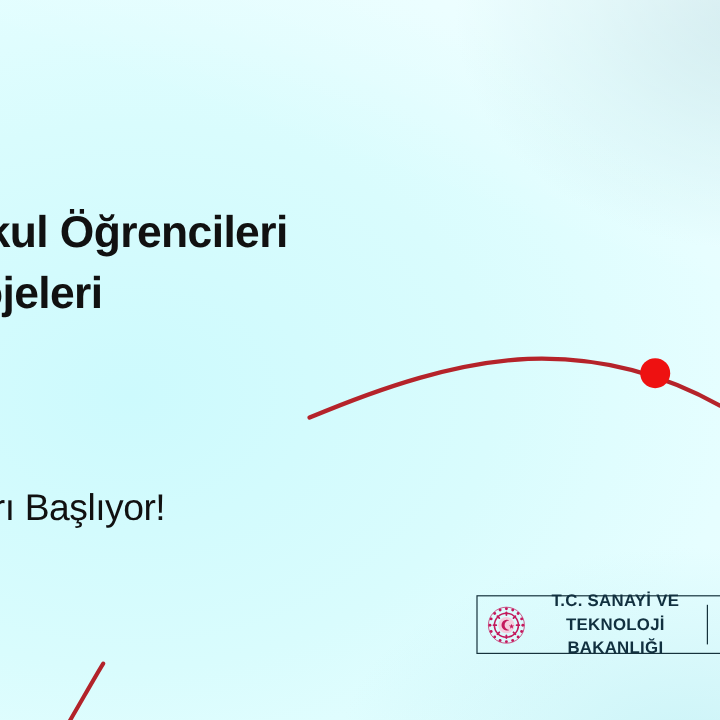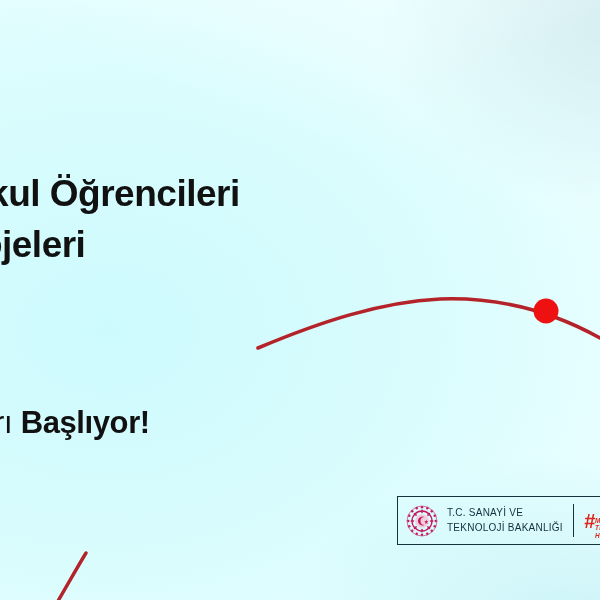--- a/index.html
+++ b/index.html
@@ -68,21 +68,21 @@
     position: absolute;
     left: -72px;
     top: 404px;
     width: 460px;
     font-size: 31px;
     color: #111111;
     line-height: 1.2;
     white-space: nowrap;
   }
   .subline .light { font-weight: 400; letter-spacing: -0.3px; }
-  .subline .bold  { font-weight: bold; letter-spacing: -0.4px; }
+  .subline .bold  { font-weight: normal; letter-spacing: -0.4px; }
 
   
   .logo-bar {
     position: absolute;
     left: 397px;
     top: 496px;
     height: 49px;
     width: 215px;
     border: 1.4px solid #16323c;
     box-sizing: border-box;
@@ -91,25 +91,26 @@
     background: transparent;
   }
   .logo-emblem {
     margin-left: 8px;
     flex: 0 0 auto;
     line-height: 0;
   }
   .logo-words {
     margin-left: 9px;
     color: #11303f;
-    font-size: 10px;
-    font-weight: normal;
+    font-size: 14px;
+    font-weight: bold;
     line-height: 1.42;
     letter-spacing: 0.25px;
     white-space: pre-line;
+    text-align: center;
   }
   .logo-div {
     width: 1.2px;
     height: 33px;
     background: #16323c;
     margin-left: 10px;
     flex: 0 0 auto;
   }
   .hashtag-logo {
     margin-left: 9px;

